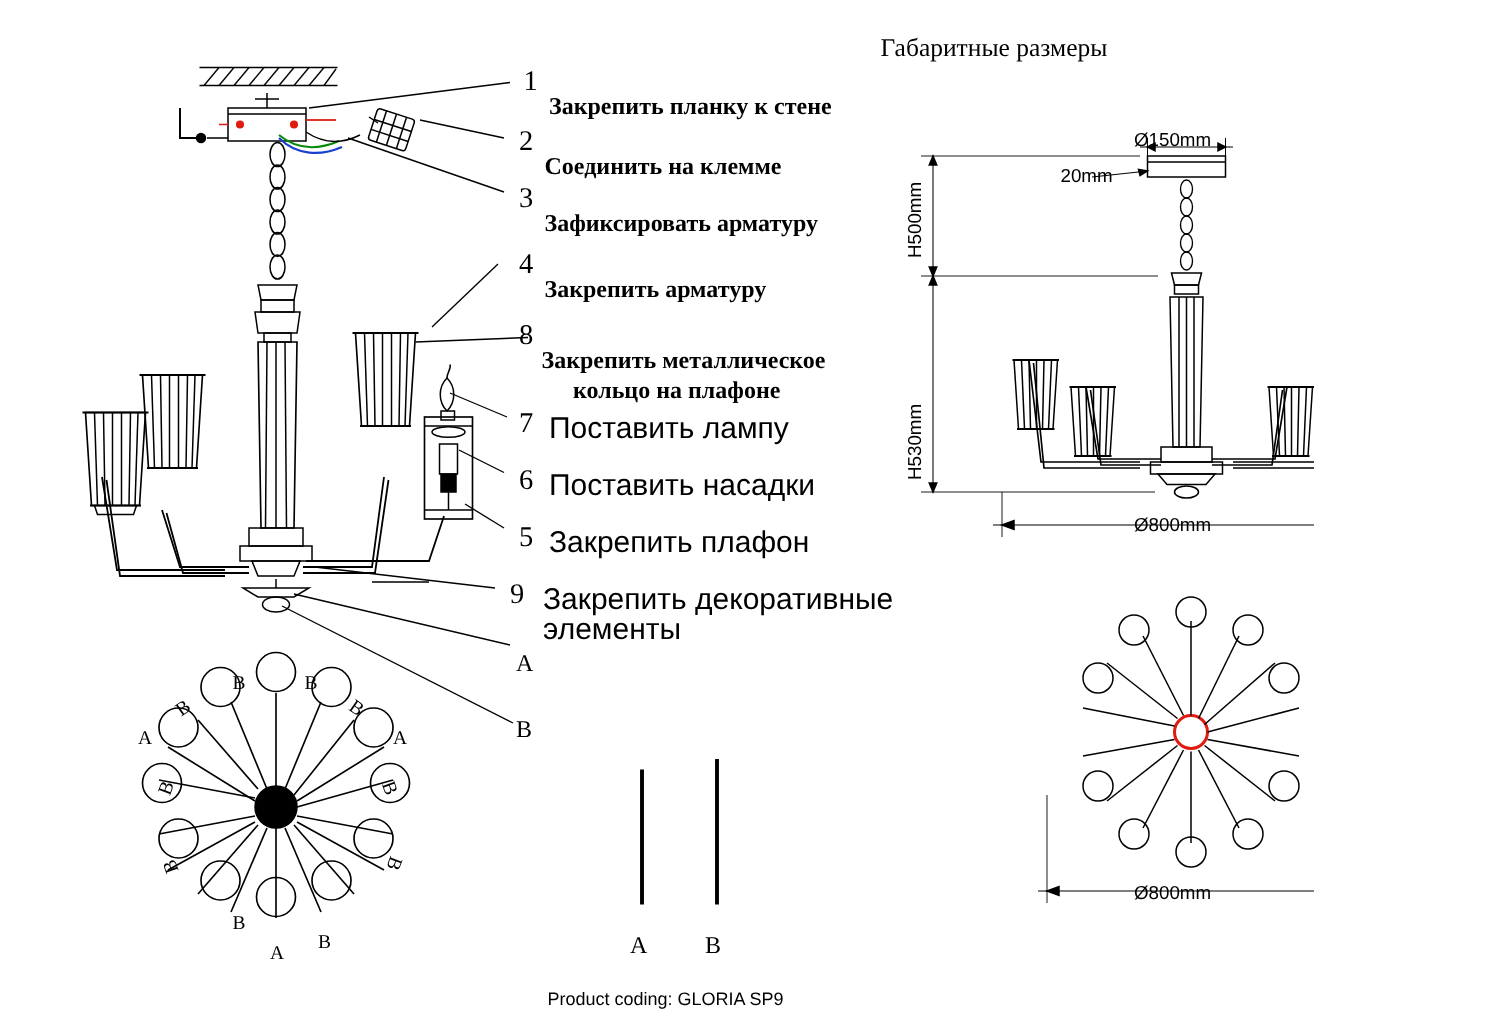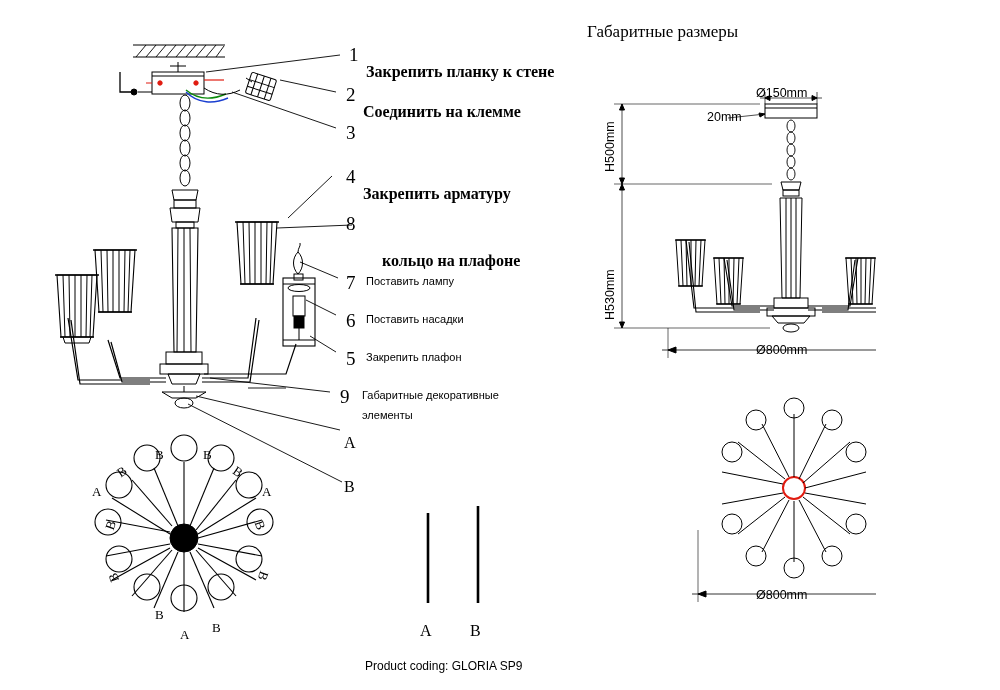--- a/index.html
+++ b/index.html
@@ -22,21 +22,21 @@
   .txt {
     position: absolute;
     white-space: pre;
     line-height: 1.15;
   }
   .num {
     font-family: "Liberation Serif", serif;
     font-size: 19px;
   }
   .step-label {
-    font-size: 11px;
+    font-size: 20px;
     font-family: "Liberation Sans", sans-serif;
   }
   .step-label.b {
     font-weight: bold;
     font-family: "Liberation Serif", serif;
     font-size: 16px;
     margin-top: 16px;
   }
   .dim-label {
     font-size: 12.5px;
@@ -226,38 +226,40 @@
     </g>
   </svg>
 
   <div class="txt num" style="left:349px; top:44px;">1</div>
   <div class="txt step-label b" style="left:366px; top:47px;">Закрепить планку к стене</div>
 
   <div class="txt num" style="left:346px; top:84px;">2</div>
   <div class="txt step-label b" style="left:363px; top:87px;">Соединить на клемме</div>
 
   <div class="txt num" style="left:346px; top:122px;">3</div>
+  <div class="txt step-label b" style="left:363px; top:125px;">Зафиксировать арматуру</div>
 
   <div class="txt num" style="left:346px; top:166px;">4</div>
   <div class="txt step-label b" style="left:363px; top:169px;">Закрепить арматуру</div>
 
   <div class="txt num" style="left:346px; top:213px;">8</div>
+  <div class="txt step-label b" style="left:361px; top:216px;">Закрепить металлическое</div>
   <div class="txt step-label b" style="left:382px; top:236px;">кольцо на плафоне</div>
 
   <div class="txt num" style="left:346px; top:272px;">7</div>
   <div class="txt step-label" style="left:366px; top:275px;">Поставить лампу</div>
 
   <div class="txt num" style="left:346px; top:310px;">6</div>
   <div class="txt step-label" style="left:366px; top:313px;">Поставить насадки</div>
 
   <div class="txt num" style="left:346px; top:348px;">5</div>
   <div class="txt step-label" style="left:366px; top:351px;">Закрепить плафон</div>
 
   <div class="txt num" style="left:340px; top:386px;">9</div>
-  <div class="txt step-label" style="left:362px; top:389px;">Габаритные декоративные</div>
+  <div class="txt step-label" style="left:362px; top:389px;">Закрепить декоративные</div>
   <div class="txt step-label" style="left:362px; top:409px;text-align:center;">элементы</div>
 
   <div class="txt letter" style="left:344px; top:434px;">А</div>
   <div class="txt letter" style="left:344px; top:478px;">В</div>
 
   <svg class="abs" style="left:600px; top:80px;" width="400" height="290" viewBox="0 0 400 290">
     <g stroke="#000" fill="none" stroke-width="1">
 
       <rect x="165" y="24" width="52" height="14"></rect>
       <line x1="165" y1="28" x2="217" y2="28"></line>

